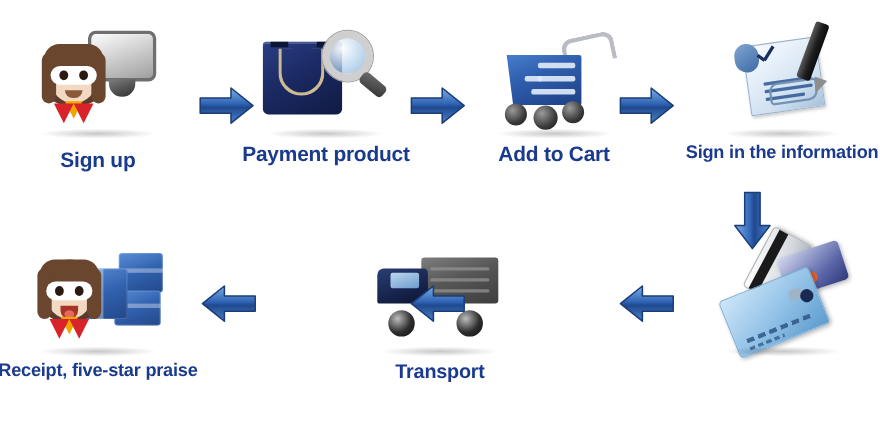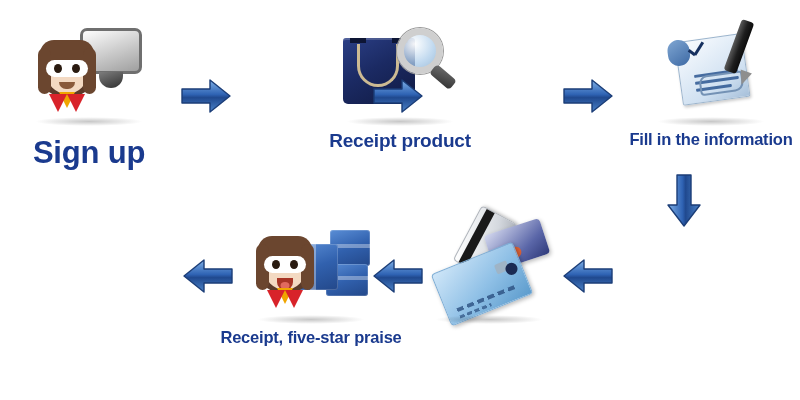--- a/index.html
+++ b/index.html
@@ -11,37 +11,37 @@
     position:relative;
   }
   .flow{
     position:absolute; inset:0;
   }
   .row{
     position:absolute; left:0; width:800px; height:180px;
     display:flex; align-items:flex-start; justify-content:space-between;
   }
   .row-top{top:14px;}
-  .row-bottom{top:212px;justify-content:center;}
+  .row-bottom{top:212px;}
   .step{
     width:178px; height:170px;
     display:flex; flex-direction:column; align-items:center; justify-content:flex-start;
     position:relative;
   }
   .art{ height:115px; display:flex; align-items:center; justify-content:center; width:100%;}
   .caption{
     color:#1a3a8e;
     font-weight:bold;
     font-size:19px;
     letter-spacing:-0.2px;
     white-space:nowrap;
     line-height:1;
     margin-top:2px;
   }
-  .caption.big{ font-size:31px;margin-top:8px; }
+  .caption.big{ font-size:19px;margin-top:8px; }
   .caption.mid{ font-size:18px; }
   .caption.sm{ font-size:16.5px; }
 
   
   .arrow{
     position:absolute; width:56px; height:42px;
     display:flex; align-items:center; justify-content:center;
   }
   .arrow svg{display:block;}
   .arr-a{left:178px; top:75px;}
@@ -222,43 +222,63 @@
               <span class="notch r"></span>
             <div class="handle"></div>
           </div>
           <div class="mag" style="left:72px;top:12px;">
             <div class="lens"></div>
               <div class="grip"></div>
           </div>
           <div class="shadow"></div>
         </div>
       </div>
-      <div class="caption">Receipt product</div>
-    </div>
-
+      <div class="caption">Payment product</div>
+    </div>
+
+    <div class="step">
+      <div class="art">
+        <div class="stage">
+          <div class="cart" style="left:24px;top:14px;">
+            <div class="push"></div>
+            <div class="basket">
+              <span class="slat" style="right:6px;top:7px;width:34px;"></span>
+              <span class="slat" style="right:6px;top:19px;width:34px;"></span>
+              <span class="slat" style="left:22px;top:19px;width:16px;"></span>
+              <span class="slat" style="right:6px;top:31px;width:40px;"></span>
+            </div>
+            <div class="wheel w1"></div>
+              <div class="wheel w2"></div>
+              <div class="wheel w3"></div>
+          </div>
+          <div class="shadow"></div>
+        </div>
+      </div>
+      <div class="caption">Add to Cart</div>
+    </div>
 
     <div class="step">
       <div class="art">
         <div class="stage">
           <div class="form" style="left:34px;top:16px;">
             <div class="paper">
               <span class="pline" style="top:34px;width:44px;"></span>
               <span class="pline" style="top:41px;width:44px;"></span>
               <span class="pline" style="top:48px;width:36px;"></span>
               <div class="sigbox"></div>
             </div>
             <div class="roll"></div>
             <div class="check"></div>
             <div class="pen"></div>
             <div class="nib"></div>
           </div>
           <div class="shadow"></div>
         </div>
       </div>
-      <div class="caption sm">Fill in the information</div>
+      <div class="caption sm">Sign in the information</div>
     </div>
   </div>
 
   <div class="row row-bottom">
 
     <div class="step">
       <div class="art">
         <div class="stage">
           <div class="boxes" style="left:56px;top:16px;">
             <div class="bx b2">
@@ -290,20 +310,40 @@
                 <i class="l"></i>
                 <i class="r"></i>
               </div>
           </div>
           <div class="shadow"></div>
         </div>
       </div>
       <div class="caption sm">Receipt, five-star praise</div>
     </div>
 
+    <div class="step">
+      <div class="art">
+        <div class="stage">
+          <div class="truck" style="left:18px;top:20px;">
+            <div class="cargo">
+              <span class="ln" style="top:9px;"></span>
+              <span class="ln" style="top:19px;"></span>
+              <span class="ln" style="top:29px;"></span>
+            </div>
+            <div class="cab">
+                <div class="cabwin"></div>
+              </div>
+            <div class="tw a"></div>
+              <div class="tw b"></div>
+          </div>
+          <div class="shadow"></div>
+        </div>
+      </div>
+      <div class="caption mid">Transport</div>
+    </div>
 
 
     <div class="step">
       <div class="art">
         <div class="stage">
           <div class="cards" style="left:22px;top:8px;">
             <div class="card c1">
                 <span class="stripe"></span>
               </div>
             <div class="card c2">

